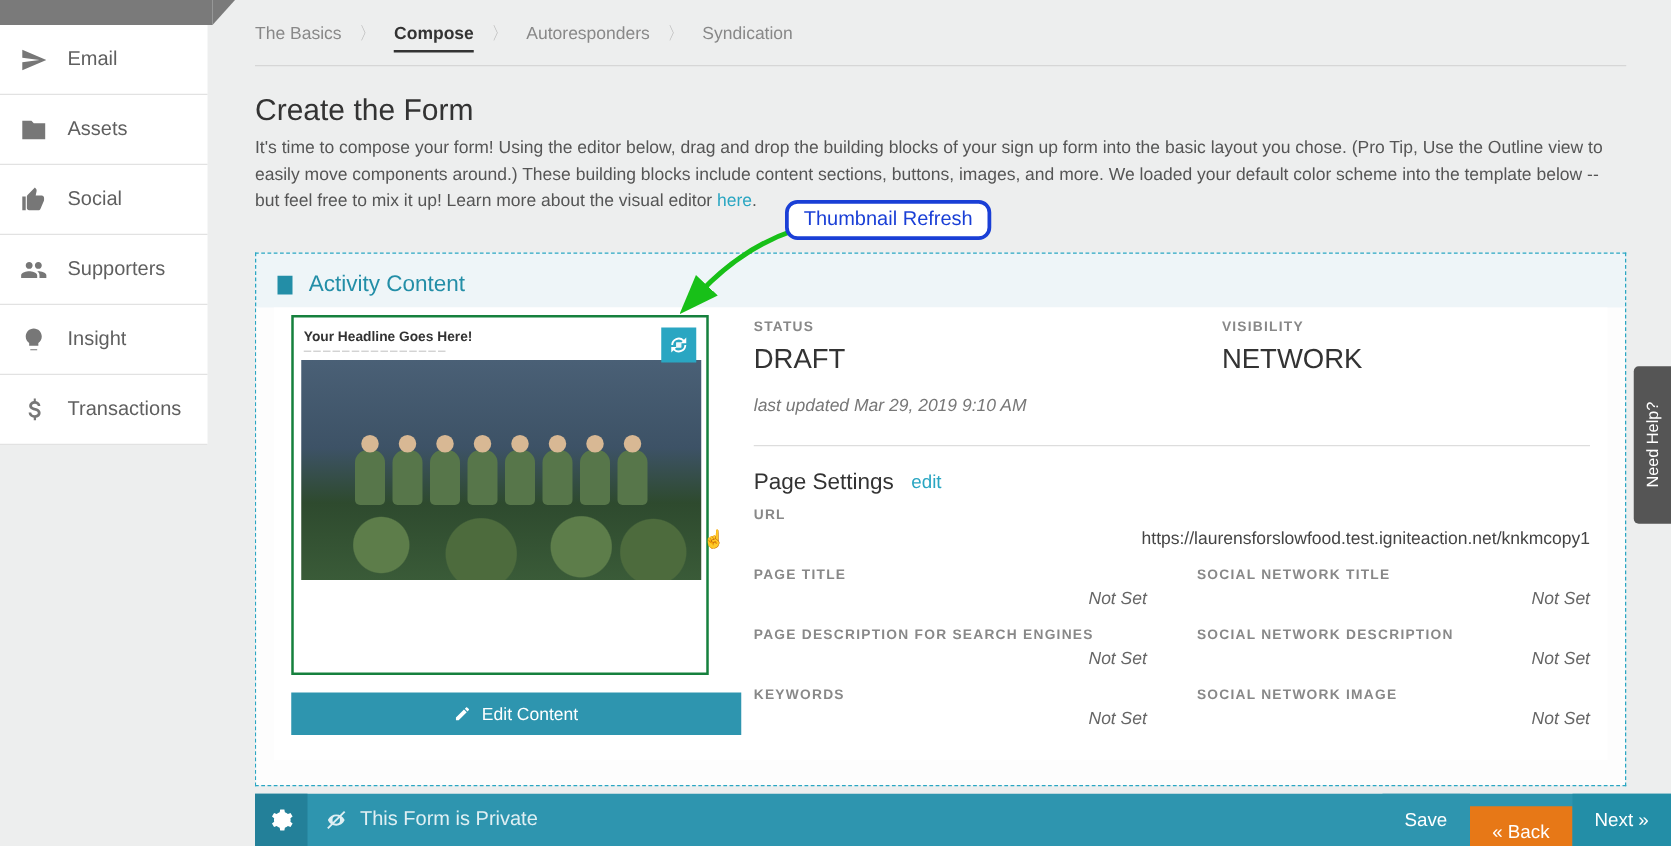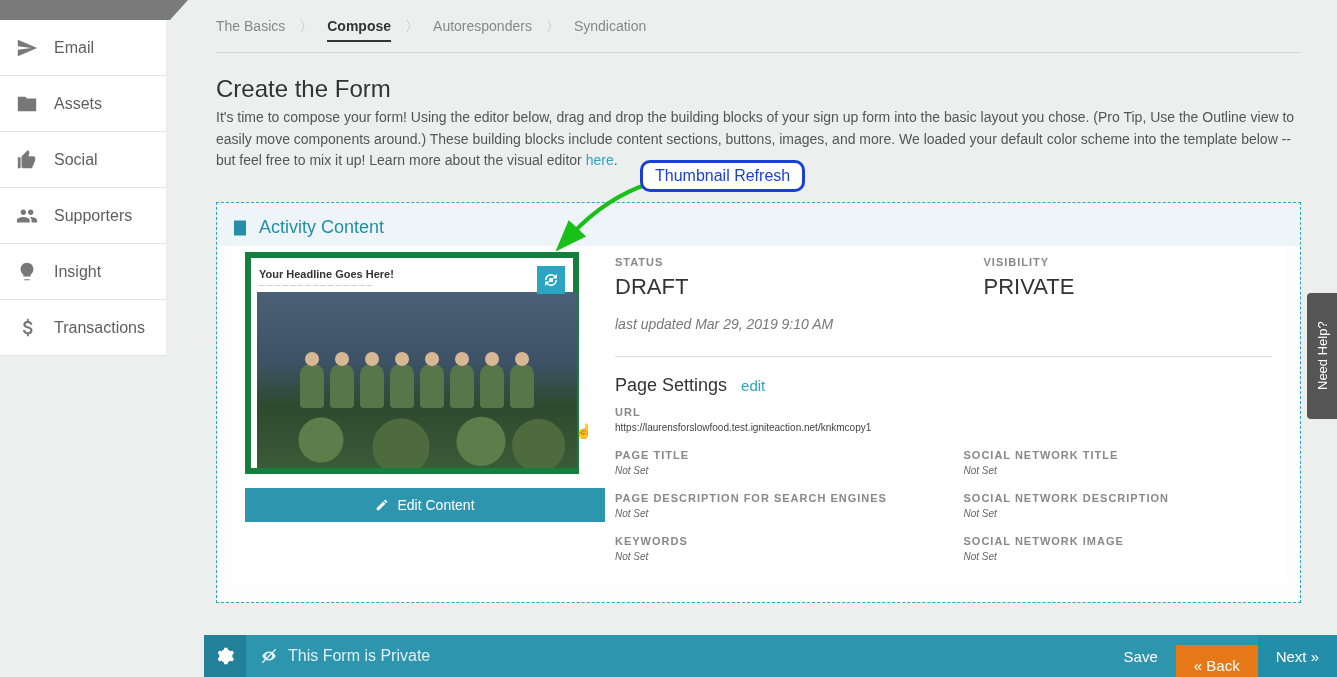--- a/index.html
+++ b/index.html
@@ -9,21 +9,21 @@
   
   .sidebar { position: absolute; left: 0; top: 0; width: 166px; height: 100%; }
   .sidebar-tab { width: 170px; height: 20px; background: #7a7a7a; position: relative; }
   .sidebar-tab::after { content:""; position:absolute; right:-18px; top:0; border-top:20px solid #7a7a7a; border-right:18px solid transparent; }
   .sidebar-list { list-style: none; }
   .sidebar-item { display: flex; align-items: center; height: 56px; padding: 0 16px; background: #fff; border-bottom: 1px solid #e2e2e2; cursor: pointer; color: #5f5f5f; }
   .sidebar-item .icon { width: 22px; margin-right: 16px; fill: #777; display:flex; align-items:center; justify-content:center; }
   .sidebar-item span.label { font-size: 16px; }
 
   
-  .main { position: absolute; left: 178px; top: 0; right: 0; height: 100%; overflow: hidden; }
+  .main { position: absolute; left: 166px; top: 0; right: 0; height: 100%; overflow: hidden; }
   .content { padding: 10px 36px 90px 38px; }
 
   
   .crumbs { display: flex; align-items: baseline; padding: 8px 0 10px 0; border-bottom: 1px solid #d6d6d6; gap: 14px; font-size: 14px; color: #888; }
   .crumbs .crumb { cursor: pointer; }
   .crumbs .crumb.active { color: #333; font-weight: bold; border-bottom: 2px solid #333; padding-bottom: 6px; }
   .crumbs .sep { color: #bbb; }
 
   h1.page-title { font-size: 24px; font-weight: 400; color: #333; margin: 22px 0 4px; }
   p.intro { font-size: 14px; line-height: 1.55; color: #555; max-width: 1100px; }
@@ -35,21 +35,21 @@
   .arrow-svg { position: absolute; left: 340px; top: 6px; z-index: 19; }
 
   
   .panel { margin-top: 30px; border: 1px dashed #2aa6c2; background: #eef5f8; }
   .panel-header { display:flex; align-items:center; gap:10px; padding: 14px 14px 8px 14px; color:#238ea7; font-size:18px; }
   .panel-header svg { fill:#238ea7; }
   .panel-body { display:flex; padding: 6px 14px 20px 14px; gap: 36px; background:#fff; margin:0; }
   .panel-inner { background:#fdfdfd; padding: 0 14px 20px 14px; }
 
   .thumb-col { width: 334px; }
-  .thumb-frame { position: relative; width: 334px; height: 222px; border: 6px solid #15803d; background:#fff; padding:6px; }
+  .thumb-frame { position: relative; width: 334px; height: 288px; border: 2px solid #15803d; background:#fff; padding:6px; }
   .thumb-headline { font-size:11px; font-weight:bold; color:#333; padding:4px 2px 2px; }
   .thumb-sub { font-size:6px; color:#888; padding:0 2px 4px; }
   .thumb-photo { width: 320px; height: 176px; background: linear-gradient(180deg,#4a6076 0%, #3d5266 40%, #2e4a2e 65%, #3a5b38 100%); display:flex; align-items:center; justify-content:center; position:relative; overflow:hidden; }
   .people { position:absolute; bottom:60px; width:100%; display:flex; justify-content:center; gap:6px; }
   .person { width:24px; height:44px; background:#57764a; border-radius:10px 10px 4px 4px; position:relative; }
   .person::before { content:""; position:absolute; top:-12px; left:50%; transform:translateX(-50%); width:14px; height:14px; border-radius:50%; background:#d8b894; }
   .foliage { position:absolute; bottom:0; width:100%; height:70px; background: radial-gradient(circle at 20% 60%, #5d7d4a 0 22px, transparent 23px), radial-gradient(circle at 45% 70%, #4d6b3d 0 28px, transparent 29px), radial-gradient(circle at 70% 62%, #5d7d4a 0 24px, transparent 25px), radial-gradient(circle at 88% 68%, #4d6b3d 0 26px, transparent 27px); }
   .refresh-badge { position:absolute; top:8px; right:8px; width:28px; height:28px; background:#2aa6c2; display:flex; align-items:center; justify-content:center; cursor:pointer; }
   .refresh-badge::before, .refresh-badge::after { content:""; position:absolute; width:4px; height:4px; background:#eef5f8; }
   .refresh-badge svg { fill:#fff; width:18px; height:18px; }
@@ -63,21 +63,21 @@
   .meta-label { font-size:11px; letter-spacing:1px; color:#888; font-weight:bold; text-transform:uppercase; margin-bottom:6px; }
   .meta-value { font-size:22px; color:#333; }
   .last-updated { font-style:italic; color:#777; font-size:14px; margin-top:16px; }
   .divider { height:1px; background:#ddd; margin:24px 0 18px; }
 
   .settings-head { display:flex; align-items:center; gap:14px; margin-bottom:10px; }
   .settings-head h3 { font-size:18px; font-weight:400; color:#333; }
   .settings-head a { color:#2aa6c2; font-size:15px; cursor:pointer; text-decoration:none; }
 
   .field-label { font-size:11px; letter-spacing:1px; color:#888; font-weight:bold; text-transform:uppercase; margin-top:16px; }
-  .field-value { font-size:10px; color:#444; margin-top:4px; }
+  .field-value { font-size:14px; color:#444; margin-top:4px;text-align:right; }
   .field-value.notset { font-style:italic; color:#666; }
   .settings-grid { display:grid; grid-template-columns: 1fr 1fr; column-gap:40px; }
 
   .cursor-hand { position:absolute; left:397px; top:423px; font-size:14px; color:#000; pointer-events:none; z-index:25; }
 
   
   .bottombar { position:absolute; left:0; right:0; bottom:0; height:42px; background:#2e95af; display:flex; align-items:center; color:#fff; }
   .bottombar-left { display:flex; align-items:center; padding:0 12px; gap:14px; flex:1; }
   .gear-box { width:42px; height:42px; background:#238099; display:flex; align-items:center; justify-content:center; cursor:pointer; margin-left:-12px; }
   .gear-box svg { fill:#fff; width:20px; height:20px; }
@@ -221,21 +221,21 @@
         </div>
 
         <div class="meta-col">
           <div class="meta-row">
             <div class="meta-block">
               <div class="meta-label">STATUS</div>
               <div class="meta-value">DRAFT</div>
             </div>
             <div class="meta-block">
               <div class="meta-label">VISIBILITY</div>
-              <div class="meta-value">PRIVATE</div>
+              <div class="meta-value">NETWORK</div>
             </div>
           </div>
           <div class="last-updated">last updated Mar 29, 2019 9:10 AM</div>
           <div class="divider"></div>
 
           <div class="settings-head">
             <h3>Page Settings</h3>
             <a>edit</a>
           </div>
 

